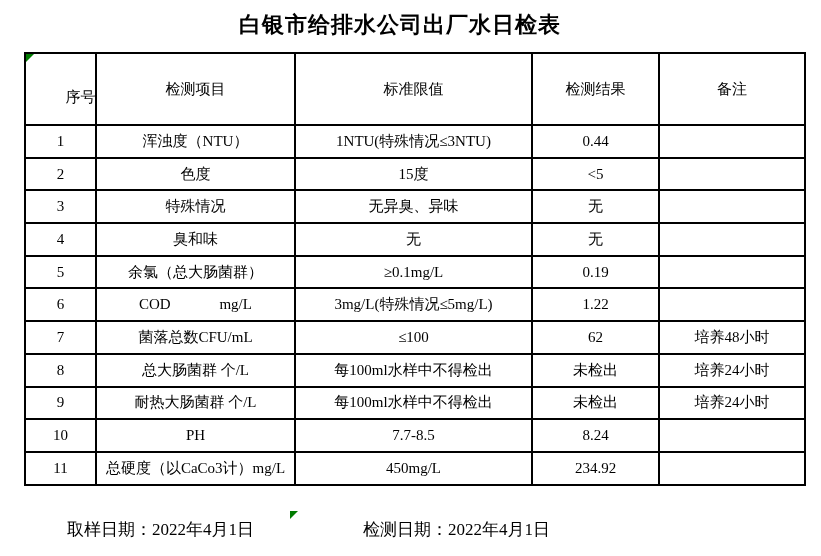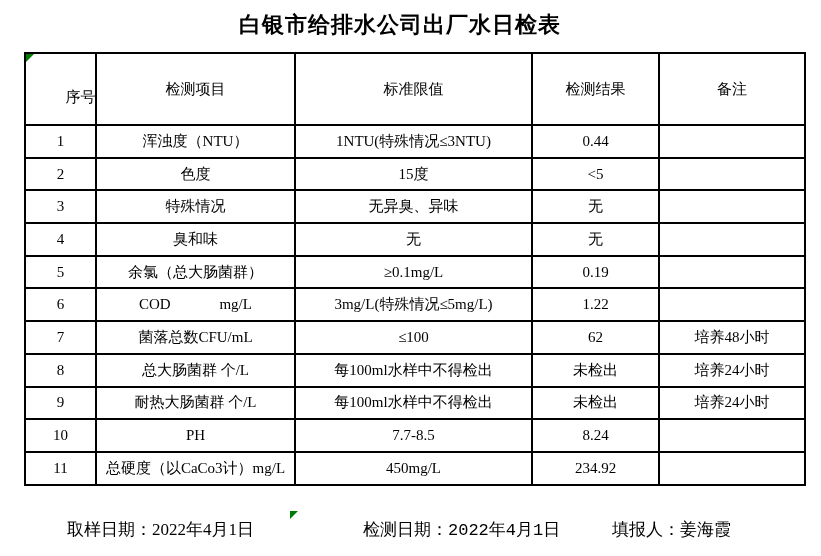--- a/index.html
+++ b/index.html
@@ -39,21 +39,21 @@
   .corner-marker.below-table {
     top:511px; left:290px;
   }
 
   .footer {
     position:absolute; top:518px; left:0; width:821px; height:24px;
     font-size:17px;
   }
   .footer span { position:absolute; top:0; white-space:pre; }
   .footer .sampling { left:67px; }
-  .footer .testdate { left:363px;font-family:Liberation Mono, monospace; }
+  .footer .testdate { left:363px; }
   .footer .reporter { left:612px; }
 </style>
 </head>
 <body>
 
 <div class="page">
 
   <h1 class="title">白银市给排水公司出厂水日检表</h1>
 
   <table class="inspection">
@@ -167,16 +167,15 @@
 
 
 </tbody>
   </table>
 
   <div class="corner-marker below-table"></div>
 
   <div class="footer">
     <span class="sampling">取样日期：2022年4月1日</span>
     <span class="testdate">检测日期：2022年4月1日</span>
-    <span class="reporter">填报人：姜海霞</span>
   </div>
 
 </div>
 
 </body></html>

